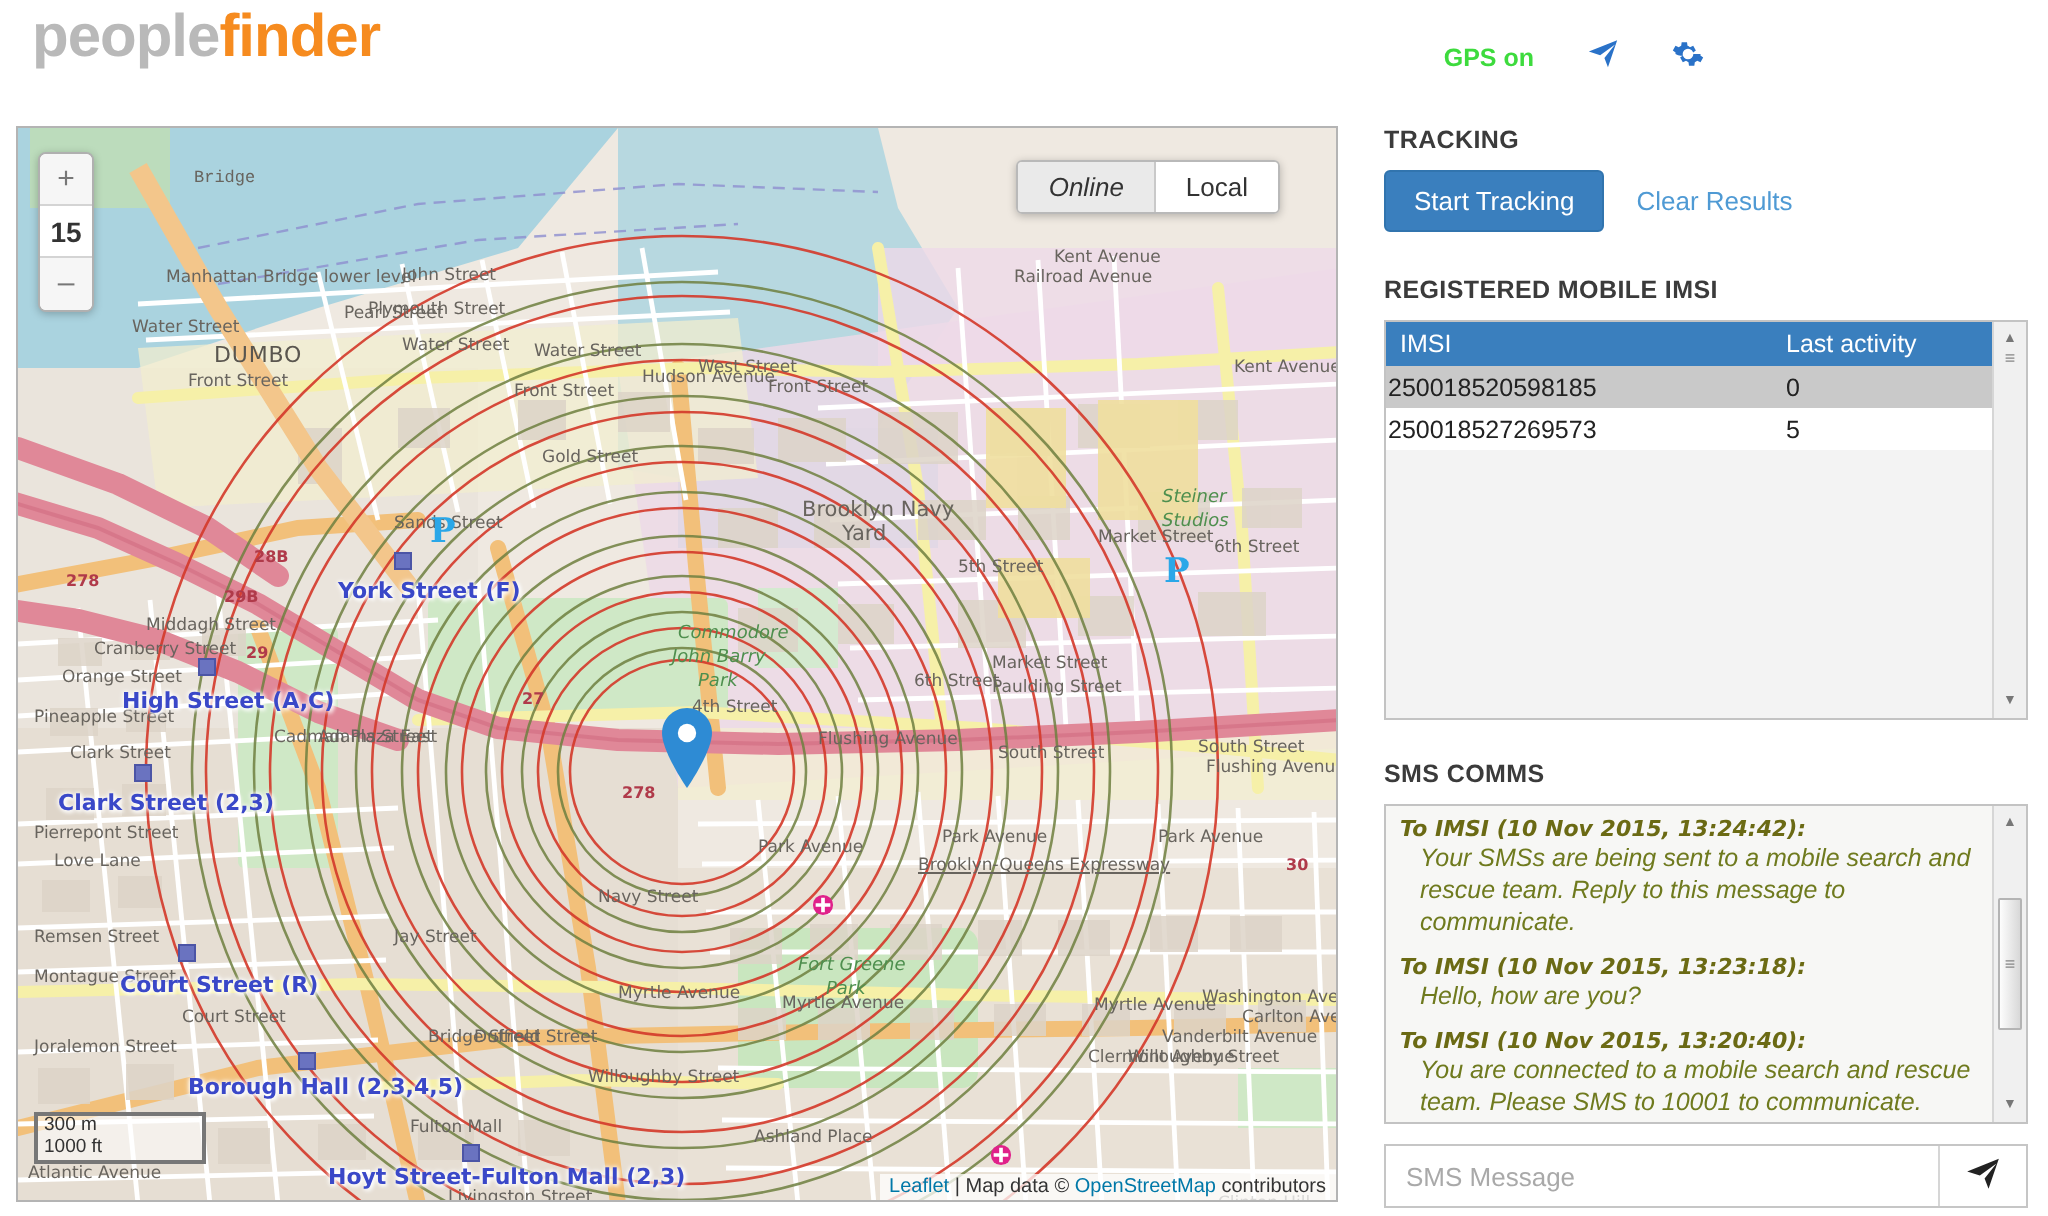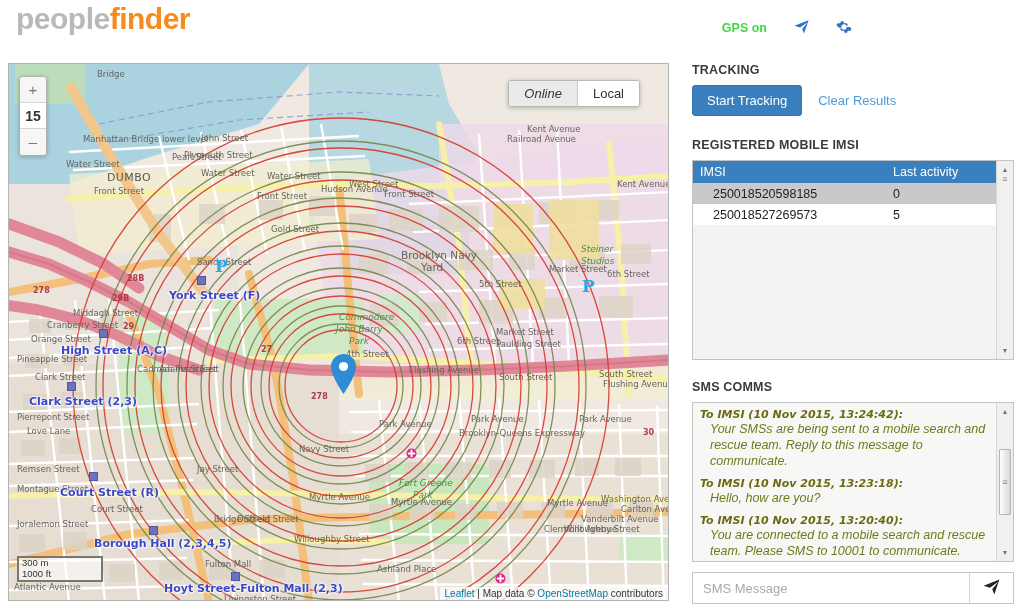--- a/index.html
+++ b/index.html
@@ -143,21 +143,21 @@
     font-size: 12.5px; height: 22px; align-items: center;
   }
   #imsi-head .c1 { flex: 0 0 200px; padding-left: 7px; }
   #imsi-head .c2 { flex: 1; }
   .imsi-row {
     display: flex; font-size: 12.5px; color: #222; height: 21px;
     align-items: center; cursor: pointer;
   }
   .imsi-row.sel { background: #c9c9c9; }
   .imsi-row.alt { background: #ffffff; }
-  .imsi-row .c1 { flex: 0 0 200px; padding-left: 20px; }
+  .imsi-row .c1 { flex: 0 0 200px; padding-left: 1px; }
   .imsi-row .c2 { flex: 1; }
   #imsi-body { position: absolute; left: 0; right: 17px; top: 22px; bottom: 0; background: #f3f3f3; }
 
   
   .scrollbar {
     position: absolute; right: 0; top: 0; bottom: 0; width: 17px;
     background: #f0f0f0; border-left: 1px solid #d6d6d6;
   }
   .scrollbar .arw {
     height: 17px; display: flex; align-items: center; justify-content: center;
@@ -440,42 +440,42 @@
       <div class="mlabel big" style="left: 392px; top: 185px;">Brooklyn Navy</div>
       <div class="mlabel big" style="left: 412px; top: 197px;">Yard</div>
       <div class="mlabel park" style="left: 572px; top: 180px;">Steiner</div>
       <div class="mlabel park" style="left: 572px; top: 192px;">Studios</div>
       <div class="mlabel park" style="left: 330px; top: 248px;">Commodore</div>
       <div class="mlabel park" style="left: 327px; top: 260px;">John Barry</div>
       <div class="mlabel park" style="left: 340px; top: 272px;">Park</div>
       <div class="mlabel park" style="left: 390px; top: 414px;">Fort Greene</div>
       <div class="mlabel park" style="left: 404px; top: 426px;">Park</div>
       <div class="mlabel st" style="left: 188px; top: 193px;">Sands Street</div>
-      <div class="mlabel st" style="left: 88px; top: 5px;">Bridge</div>
+      <div class="mlabel st" style="left: 88px; top: 20px; font-family: Liberation Mono, monospace;">Bridge</div>
       <div class="mlabel st" style="left: 192px; top: 69px;">John Street</div>
       <div class="mlabel st" style="left: 175px; top: 86px;">Plymouth Street</div>
       <div class="mlabel st" style="left: 57px; top: 95px;">Water Street</div>
       <div class="mlabel st" style="left: 192px; top: 104px;">Water Street</div>
       <div class="mlabel st" style="left: 258px; top: 107px;">Water Street</div>
       <div class="mlabel st" style="left: 85px; top: 122px;">Front Street</div>
       <div class="mlabel st" style="left: 248px; top: 127px;">Front Street</div>
       <div class="mlabel st" style="left: 375px; top: 125px;">Front Street</div>
       <div class="mlabel st" style="left: 163px; top: 88px;">Pearl Street</div>
       <div class="mlabel st" style="left: 262px; top: 160px;">Gold Street</div>
       <div class="mlabel st" style="left: 487px; top: 263px;">Market Street</div>
       <div class="mlabel st" style="left: 487px; top: 275px;">Paulding Street</div>
       <div class="mlabel st" style="left: 490px; top: 308px;">South Street</div>
       <div class="mlabel st" style="left: 590px; top: 305px;">South Street</div>
       <div class="mlabel st" style="left: 337px; top: 285px;">4th Street</div>
       <div class="mlabel st" style="left: 400px; top: 301px;">Flushing Avenue</div>
       <div class="mlabel st" style="left: 594px; top: 315px;">Flushing Avenue</div>
       <div class="mlabel st" style="left: 370px; top: 355px;">Park Avenue</div>
       <div class="mlabel st" style="left: 462px; top: 350px;">Park Avenue</div>
       <div class="mlabel st" style="left: 570px; top: 350px;">Park Avenue</div>
-      <div class="mlabel st" style="left: 450px; top: 364px;">Brooklyn-Queens Expressway</div>
+      <div class="mlabel st" style="left: 450px; top: 364px; text-decoration: underline;">Brooklyn-Queens Expressway</div>
       <div class="mlabel st" style="left: 300px; top: 428px;">Myrtle Avenue</div>
       <div class="mlabel st" style="left: 382px; top: 433px;">Myrtle Avenue</div>
       <div class="mlabel st" style="left: 538px; top: 434px;">Myrtle Avenue</div>
       <div class="mlabel st" style="left: 285px; top: 470px;">Willoughby Street</div>
       <div class="mlabel st" style="left: 600px; top: 533px;">Clinton Hill</div>
       <div class="mlabel st" style="left: 38px; top: 256px;">Cranberry Street</div>
       <div class="mlabel st" style="left: 22px; top: 270px;">Orange Street</div>
       <div class="mlabel st" style="left: 8px; top: 290px;">Pineapple Street</div>
       <div class="mlabel st" style="left: 26px; top: 308px;">Clark Street</div>
       <div class="mlabel st" style="left: 18px; top: 362px;">Love Lane</div>

